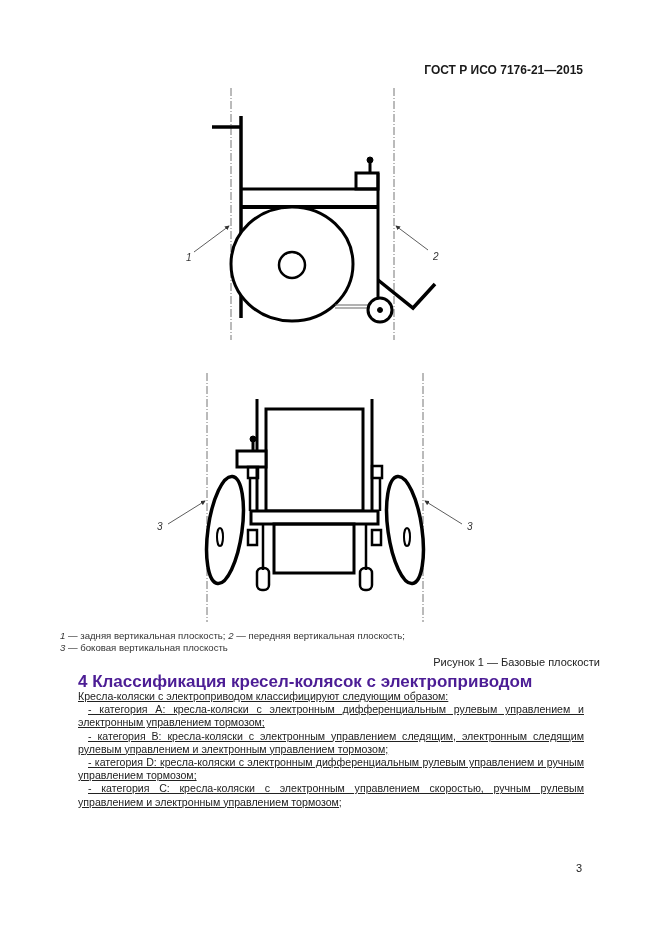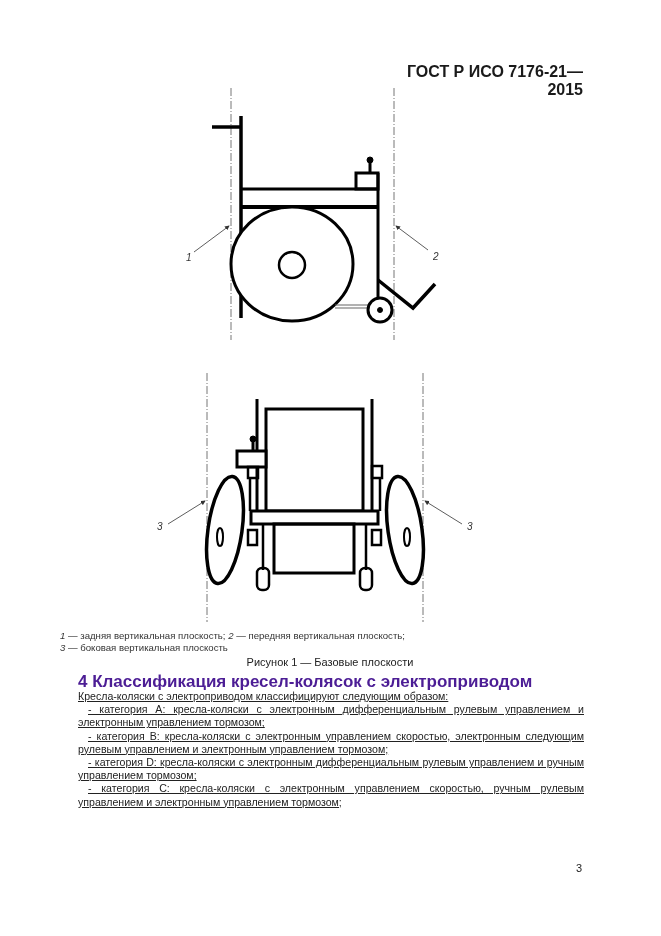--- a/index.html
+++ b/index.html
@@ -1,23 +1,23 @@
 <!DOCTYPE html>
 <html><head>
 <meta charset="utf-8">
 <style>
   html, body { margin:0; padding:0; background:#fff; }
   body { width:661px; height:936px; position:relative; overflow:hidden;
          font-family:"Liberation Sans", sans-serif; color:#1a1a1a; }
   .header { position:absolute; left:380px; top:63px; width:203px; text-align:right;
-            font-weight:bold; font-size:16px; }
+            font-weight:bold; font-size:12px; }
   svg.fig { position:absolute; left:0; top:0; }
   .legend { position:absolute; left:60px; width:540px; font-size:9.6px; line-height:12px; color:#333; }
   .legend i { font-style:italic; }
-  .caption { position:absolute; left:60px; width:540px; top:656px; text-align:center; font-size:11px; color:#222; }
+  .caption { position:absolute; left:60px; width:540px; top:656px; text-align:right; font-size:11px; color:#222; }
   .section { position:absolute; left:78px; top:672px; font-weight:bold; font-size:17px; color:#4c1d95; }
   .body { position:absolute; left:78px; top:690px; width:506px; font-size:10.6px; line-height:13.2px; color:#222; }
   .body p { margin:0; text-align:justify; text-align-last:left;text-decoration:underline; }
   .body p.ind { text-indent:0; }
   .body p.cat { text-indent:10px; }
   .pageno { position:absolute; left:576px; top:862px; font-size:11px; color:#222; }
 </style>
 </head>
 <body>
 
@@ -90,18 +90,18 @@
   <span><i>1</i><span> — задняя вертикальная плоскость; </span><i>2</i><span> — передняя вертикальная плоскость;</span></span><br>
   <span><i>3</i><span> — боковая вертикальная плоскость</span></span>
 </div>
 <div class="caption">Рисунок 1 — Базовые плоскости</div>
 
 <div class="section">4 Классификация кресел-колясок с электроприводом</div>
 
 <div class="body">
   <p class="ind">Кресла-коляски с электроприводом классифицируют следующим образом:</p>
   <p class="cat">- категория А: кресла-коляски с электронным дифференциальным рулевым управлением и электронным управлением тормозом;</p>
-  <p class="cat">- категория В: кресла-коляски с электронным управлением скоростью, электронным следующим рулевым управлением и электронным управлением тормозом;</p>
+  <p class="cat">- категория В: кресла-коляски с электронным управлением следящим, электронным следящим рулевым управлением и электронным управлением тормозом;</p>
   <p class="cat">- категория D: кресла-коляски с электронным дифференциальным рулевым управлением и ручным управлением тормозом;</p>
   <p class="cat">- категория С: кресла-коляски с электронным управлением скоростью, ручным рулевым управлением и электронным управлением тормозом;</p>
 </div>
 
 <div class="pageno">3</div>
 
 </body></html>

